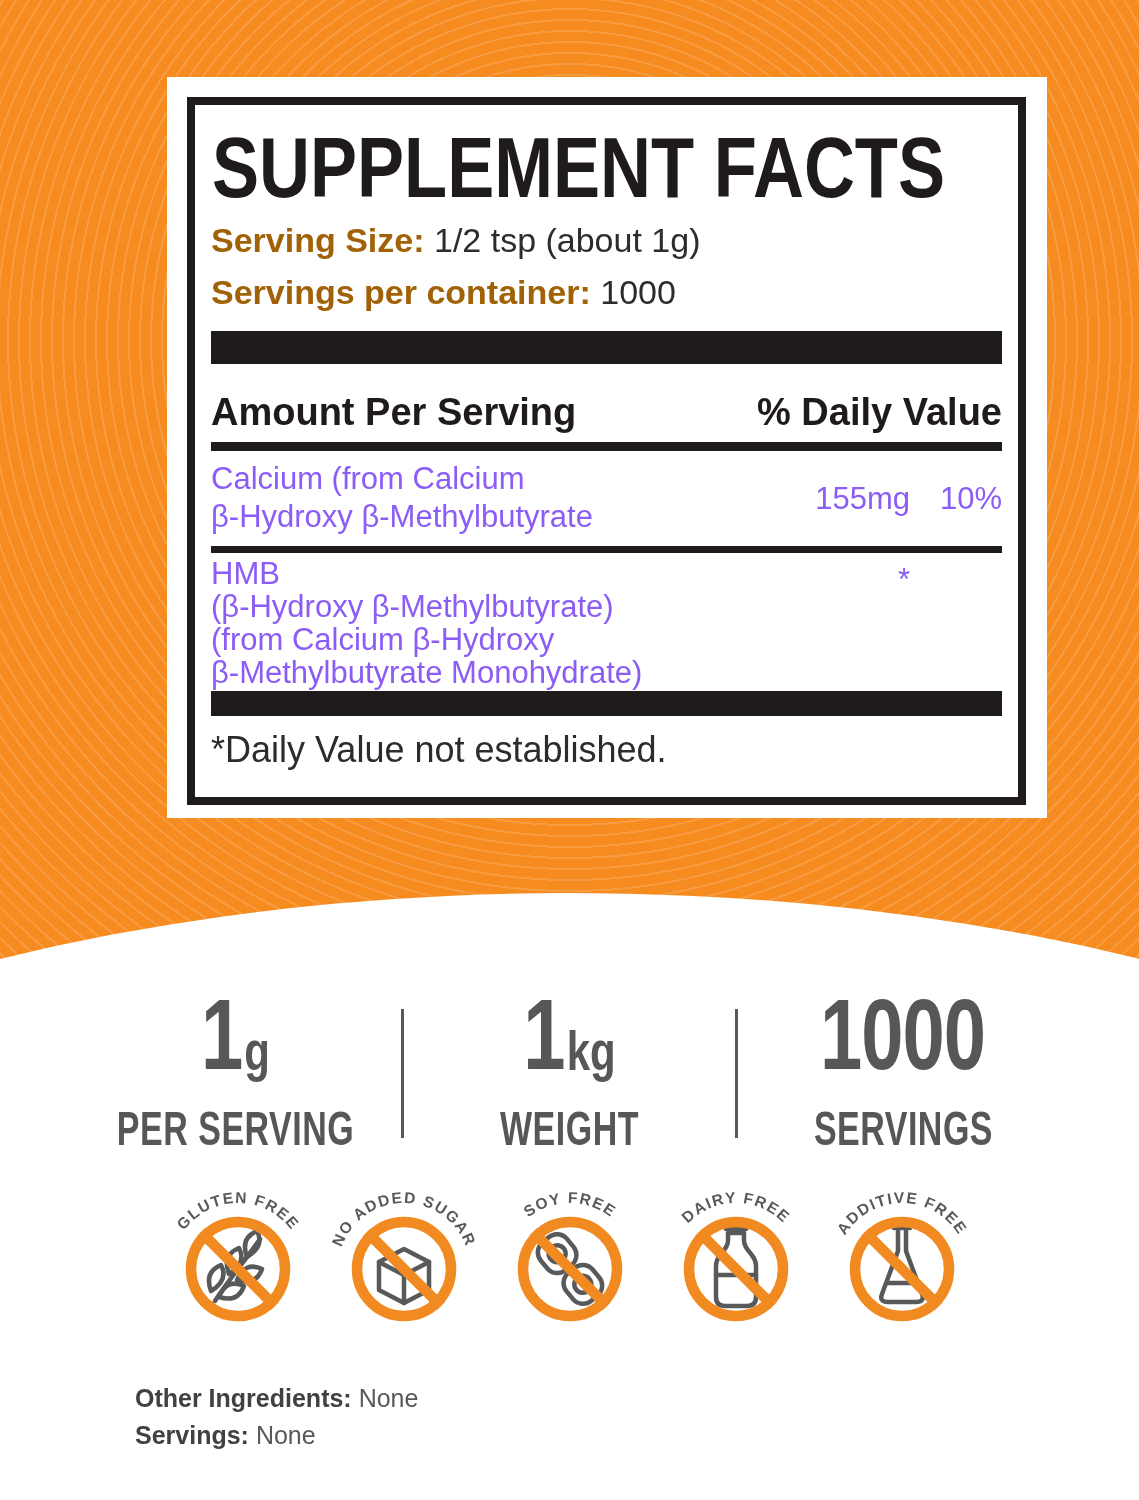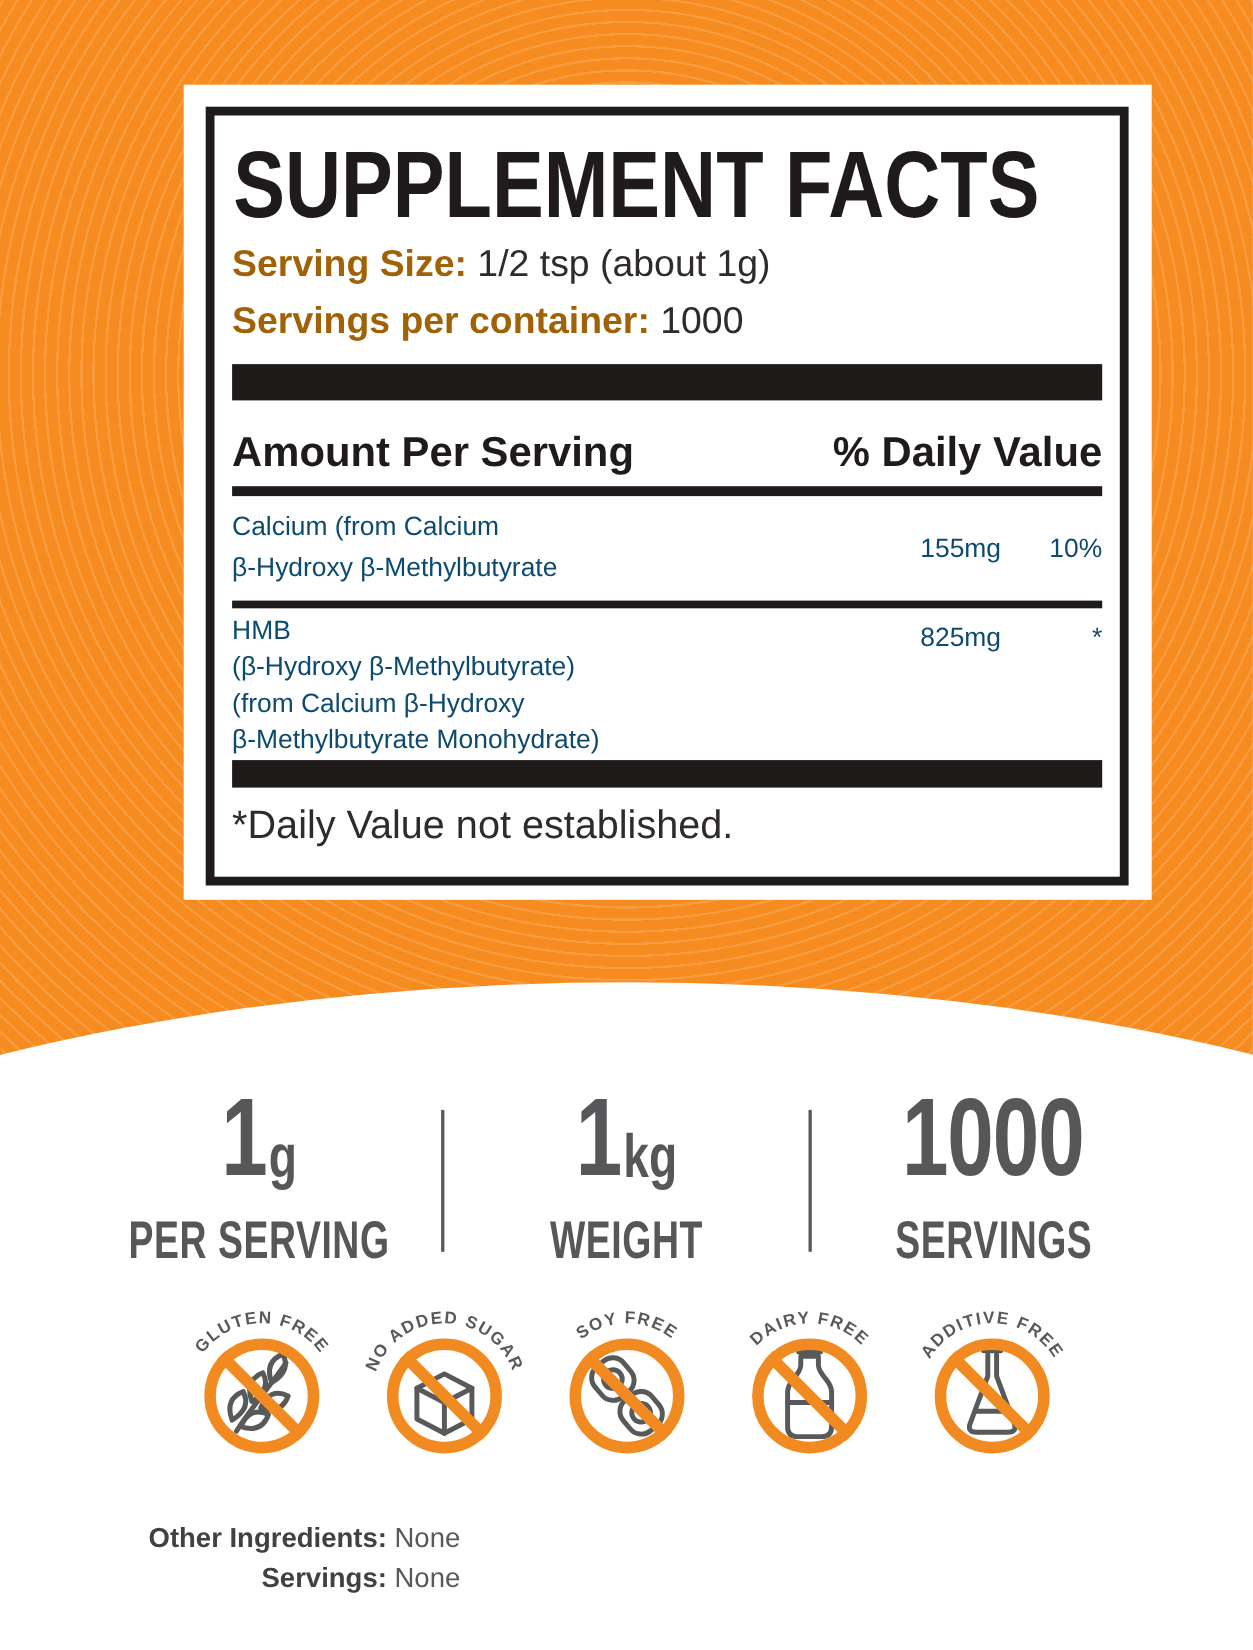--- a/index.html
+++ b/index.html
@@ -20,21 +20,21 @@
   .facts-title-wrap{height:82px;margin-top:8px;}
   .facts-title-wrap text{font-family:"Liberation Sans",sans-serif;font-weight:bold;fill:#1f1b1a;}
   .kv-line{font-size:34px;line-height:42px;color:#2e2b2a;}
   .kv-line b{color:#a16207;}
   .kv-line.first{margin-top:12px;}
   .kv-line.second{margin-top:10px;}
   .bar-thick1{height:33px;background:#1f1b1a;margin-top:18px;}
   .cols-header{display:flex;justify-content:space-between;font-weight:bold;font-size:38px;
                line-height:44px;margin-top:26px;color:#1f1b1a;}
   .rule-heavy{height:9px;background:#1f1b1a;margin-top:8px;}
-  .nutrient-row{display:grid;grid-template-columns:1fr 140px 92px;font-size:24px;color:#0c4a6e;}
+  .nutrient-row{display:grid;grid-template-columns:1fr 140px 92px;font-size:31px;color:#8b5cf6;}
   .nutrient-row .amount,.nutrient-row .dv{text-align:right;}
   .row-calcium{line-height:38px;padding:9px 0 10px 0;}
   .row-calcium .amount,.row-calcium .dv{padding-top:20px;}
   .row-hmb{line-height:33px;padding:4px 0 0 0;}
   .row-hmb .amount,.row-hmb .dv{padding-top:6px;}
   .rule-mid{height:7px;background:#1f1b1a;}
   .bar-thick2{height:25px;background:#1f1b1a;margin-top:2px;}
   .footnote{font-size:36px;margin-top:13px;color:#2e2b2a;}
 
   
@@ -50,21 +50,21 @@
 
   
   .badges{position:absolute;top:1170px;left:0;width:1139px;display:flex;justify-content:center;}
   .badge{width:166px;height:156px;}
   .badge textPath{font-family:"Liberation Sans",sans-serif;font-size:15.5px;font-weight:bold;
                   fill:#58595b;letter-spacing:1.5px;}
   .glyph{stroke:#58595b;fill:none;stroke-width:4.5;stroke-linecap:round;stroke-linejoin:round;}
   .ban{stroke:#F18A21;fill:none;stroke-width:10.5;stroke-linecap:butt;}
 
   
-  .footer{position:absolute;left:135px;top:1380px;font-size:25px;line-height:37px;color:#59595b;text-align:right;}
+  .footer{position:absolute;left:135px;top:1380px;font-size:25px;line-height:37px;color:#59595b;}
   .footer b{color:#414042;}
 </style>
 </head>
 <body>
 
 <div id="page">
 
   <div class="hero"></div>
   <div class="curve"></div>
 
@@ -107,21 +107,20 @@
 
       <div class="rule-mid"></div>
 
       <div class="nutrient-row row-hmb">
         <div class="name">
           <div>HMB</div>
           <div>(β-Hydroxy β-Methylbutyrate)</div>
           <div>(from Calcium β-Hydroxy</div>
           <div>β-Methylbutyrate Monohydrate)</div>
         </div>
-        <div class="amount">825mg</div>
         <div class="dv">*</div>
       </div>
 
       <div class="bar-thick2"></div>
 
       <div class="footnote">*Daily Value not established.</div>
     </div>
   </div>
 
   <div class="stats">

